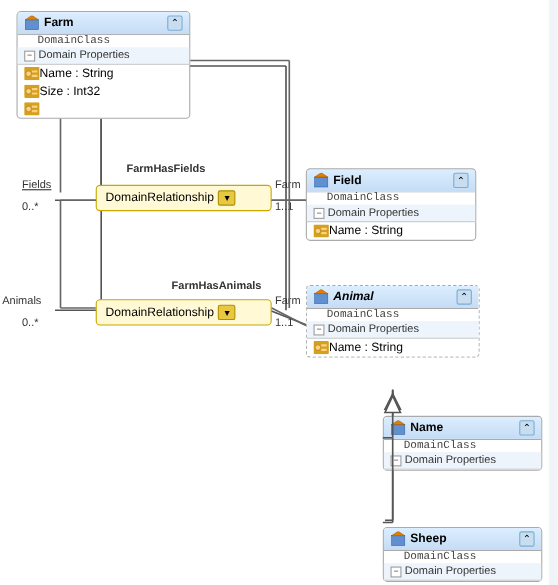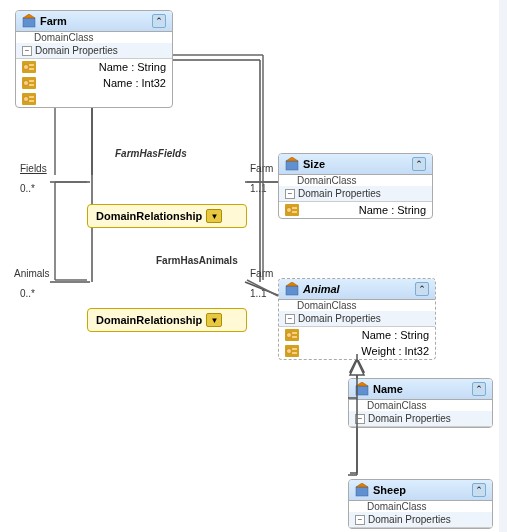--- a/index.html
+++ b/index.html
@@ -63,20 +63,21 @@
     }
 
     .class-name.normal {
       font-style: normal;
     }
 
     .class-stereotype {
       font-size: 10px;
       color: #444;
       padding-left: 18px;
+      font-family: Liberation Mono, monospace;
     }
 
     .collapse-btn {
       width: 14px;
       height: 14px;
       background: #c8ddf0;
       border: 1px solid #7aadd4;
       border-radius: 2px;
       display: flex;
       align-items: center;
@@ -107,42 +108,40 @@
       justify-content: center;
       font-size: 8px;
       cursor: pointer;
     }
 
     .property-row {
       display: flex;
       align-items: center;
       padding: 2px 6px;
       gap: 0;
-      justify-content: space-between;
     }
 
     .prop-icon {
       width: 14px;
       height: 12px;
       flex-shrink: 0;
     }
 
     
     .rel-box {
       position: absolute;
       background: #fff9d6;
       border: 1.5px solid #c8a800;
       border-radius: 4px;
       padding: 4px 8px;
       display: flex;
       align-items: center;
       gap: 4px;
       font-size: 11px;
-      font-weight: bold;
-      margin-top: 36px;
+      font-weight: normal;
     }
 
     .rel-dropdown {
       width: 16px;
       height: 14px;
       background: #e8c840;
       border: 1px solid #b09000;
       border-radius: 2px;
       display: flex;
       align-items: center;
@@ -242,90 +241,90 @@
       </svg>
       <span>Name : String</span>
     </div>
     <div class="property-row">
       <svg class="prop-icon" viewBox="0 0 14 12">
         <rect x="0" y="0" width="14" height="12" rx="1" fill="#d4a020"></rect>
         <circle cx="4" cy="6" r="2.5" fill="#ffd080" stroke="#a07010" stroke-width="0.5"></circle>
         <rect x="7" y="3" width="5" height="2" rx="0.5" fill="#ffd080"></rect>
         <rect x="7" y="7" width="5" height="2" rx="0.5" fill="#ffd080"></rect>
       </svg>
-      <span>Name : Int32</span>
+      <span>Size : Int32</span>
     </div>
     <div class="property-row">
       <svg class="prop-icon" viewBox="0 0 14 12">
         <rect x="0" y="0" width="14" height="12" rx="1" fill="#d4a020"></rect>
         <circle cx="4" cy="6" r="2.5" fill="#ffd080" stroke="#a07010" stroke-width="0.5"></circle>
         <rect x="7" y="3" width="5" height="2" rx="0.5" fill="#ffd080"></rect>
         <rect x="7" y="7" width="5" height="2" rx="0.5" fill="#ffd080"></rect>
       </svg>
     </div>
   </div>
 
-  <div class="rel-label" style="left:115px; top:148px;font-style:italic;">FarmHasFields</div>
+  <div class="rel-label" style="left:115px; top:148px;">FarmHasFields</div>
 
   <div class="endpoint-label" style="left:20px; top:163px;text-decoration:underline;">Fields</div>
 
   <div class="multiplicity" style="left:20px; top:183px;">0..*</div>
 
   <div class="endpoint-label" style="left:250px; top:163px;">Farm</div>
 
   <div class="multiplicity" style="left:250px; top:183px;">1..1</div>
 
   <div class="rel-box" style="left:87px; top:168px; width:160px;">
     <span>DomainRelationship</span>
     <div class="rel-dropdown">▼</div>
   </div>
 
   <div class="rel-label" style="left:108px; top:255px;margin-left:48px;">FarmHasAnimals</div>
 
-  <div class="endpoint-label" style="left:14px; top:268px;">Animals</div>
+  <div class="endpoint-label" style="left:2px; top:268px;">Animals</div>
 
   <div class="multiplicity" style="left:20px; top:288px;">0..*</div>
 
   <div class="endpoint-label" style="left:250px; top:268px;">Farm</div>
 
   <div class="multiplicity" style="left:250px; top:288px;">1..1</div>
 
   <div class="rel-box" style="left:87px; top:272px; width:160px;">
     <span>DomainRelationship</span>
     <div class="rel-dropdown">▼</div>
   </div>
 
   <div class="class-box" style="left:278px; top:153px; width:155px;">
     <div class="class-header">
       <div class="class-header-title">
         <svg class="class-icon" viewBox="0 0 14 14">
           <rect x="1" y="4" width="12" height="9" fill="#6090d0" stroke="#3060a0" stroke-width="0.5"></rect>
           <polygon points="1,4 7,0 13,4" fill="#e08000" stroke="#a05000" stroke-width="0.5"></polygon>
         </svg>
-        <span class="class-name normal">Size</span>
+        <span class="class-name normal">Field</span>
       </div>
       <div class="collapse-btn">⌃</div>
     </div>
     <div class="class-stereotype">DomainClass</div>
     <div class="section-header">
       <span class="section-toggle">−</span>
       <span>Domain Properties</span>
     </div>
     <div class="property-row">
       <svg class="prop-icon" viewBox="0 0 14 12">
         <rect x="0" y="0" width="14" height="12" rx="1" fill="#d4a020"></rect>
         <circle cx="4" cy="6" r="2.5" fill="#ffd080" stroke="#a07010" stroke-width="0.5"></circle>
         <rect x="7" y="3" width="5" height="2" rx="0.5" fill="#ffd080"></rect>
         <rect x="7" y="7" width="5" height="2" rx="0.5" fill="#ffd080"></rect>
       </svg>
       <span>Name : String</span>
     </div>
   </div>
 
-  <div class="class-box dashed" style="left:278px; top:278px; width:158px;">
+  <div class="class-box dashed" style="left:278px; top:259px; width:158px;">
     <div class="class-header">
       <div class="class-header-title">
         <svg class="class-icon" viewBox="0 0 14 14">
           <rect x="1" y="4" width="12" height="9" fill="#6090d0" stroke="#3060a0" stroke-width="0.5"></rect>
           <polygon points="1,4 7,0 13,4" fill="#e08000" stroke="#a05000" stroke-width="0.5"></polygon>
         </svg>
         <span class="class-name">Animal</span>
       </div>
       <div class="collapse-btn">⌃</div>
     </div>
@@ -335,29 +334,20 @@
       <span>Domain Properties</span>
     </div>
     <div class="property-row">
       <svg class="prop-icon" viewBox="0 0 14 12">
         <rect x="0" y="0" width="14" height="12" rx="1" fill="#d4a020"></rect>
         <circle cx="4" cy="6" r="2.5" fill="#ffd080" stroke="#a07010" stroke-width="0.5"></circle>
         <rect x="7" y="3" width="5" height="2" rx="0.5" fill="#ffd080"></rect>
         <rect x="7" y="7" width="5" height="2" rx="0.5" fill="#ffd080"></rect>
       </svg>
       <span>Name : String</span>
-    </div>
-    <div class="property-row">
-      <svg class="prop-icon" viewBox="0 0 14 12">
-        <rect x="0" y="0" width="14" height="12" rx="1" fill="#d4a020"></rect>
-        <circle cx="4" cy="6" r="2.5" fill="#ffd080" stroke="#a07010" stroke-width="0.5"></circle>
-        <rect x="7" y="3" width="5" height="2" rx="0.5" fill="#ffd080"></rect>
-        <rect x="7" y="7" width="5" height="2" rx="0.5" fill="#ffd080"></rect>
-      </svg>
-      <span>Weight : Int32</span>
     </div>
   </div>
 
   <div class="class-box" style="left:348px; top:378px; width:145px;">
     <div class="class-header">
       <div class="class-header-title">
         <svg class="class-icon" viewBox="0 0 14 14">
           <rect x="1" y="4" width="12" height="9" fill="#6090d0" stroke="#3060a0" stroke-width="0.5"></rect>
           <polygon points="1,4 7,0 13,4" fill="#e08000" stroke="#a05000" stroke-width="0.5"></polygon>
         </svg>

